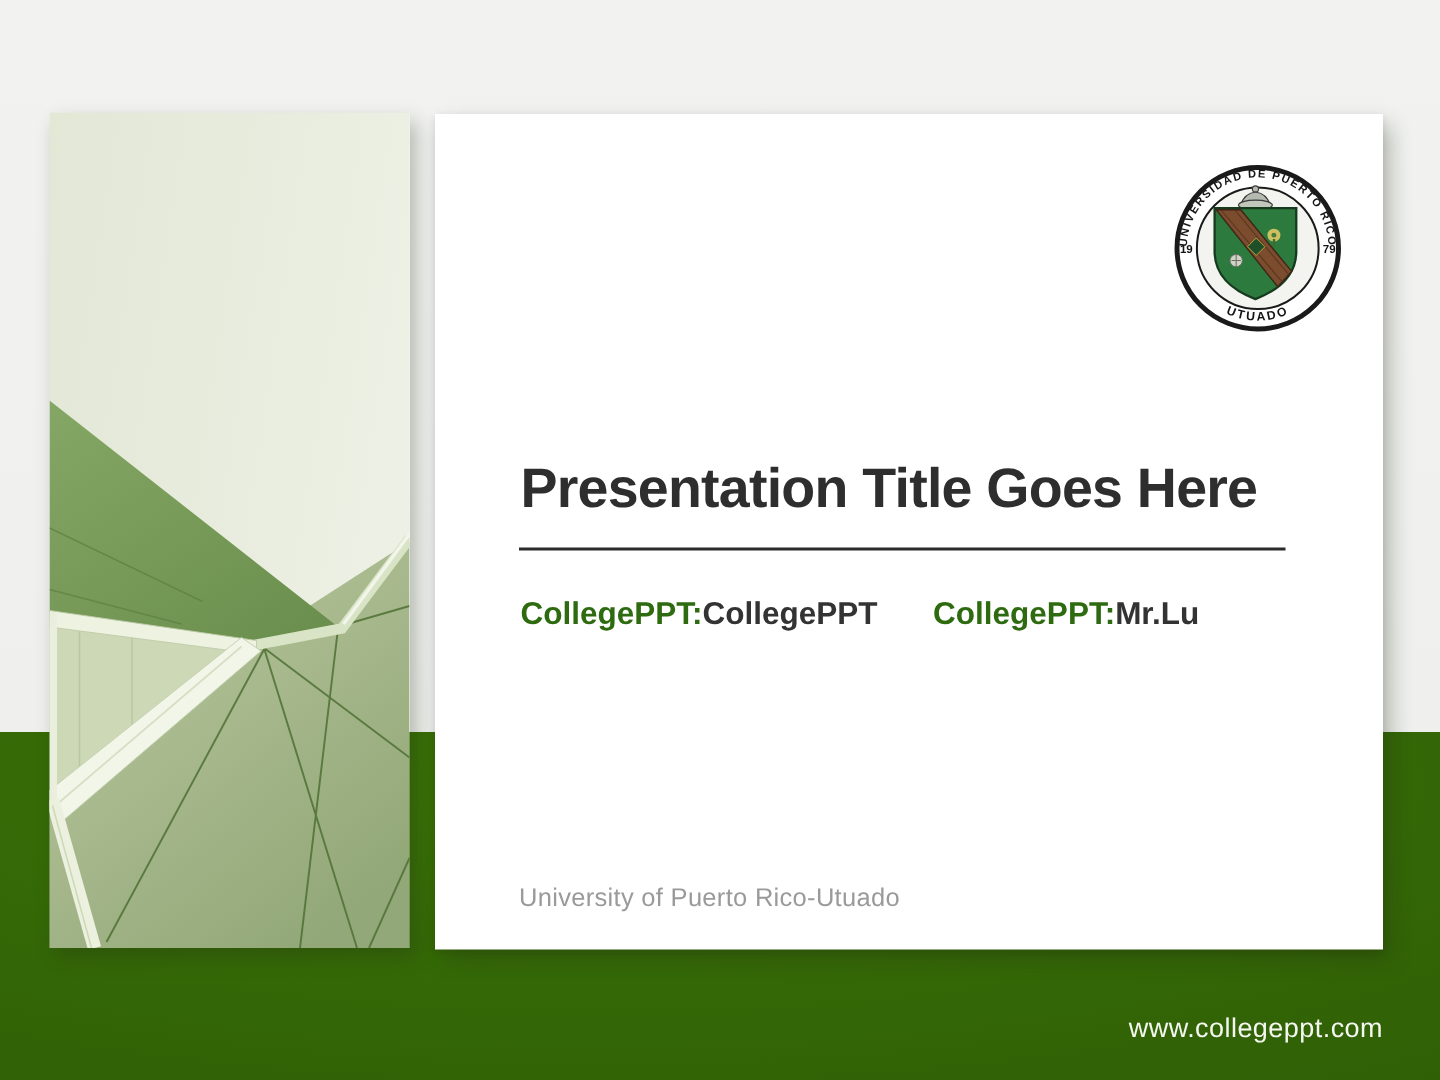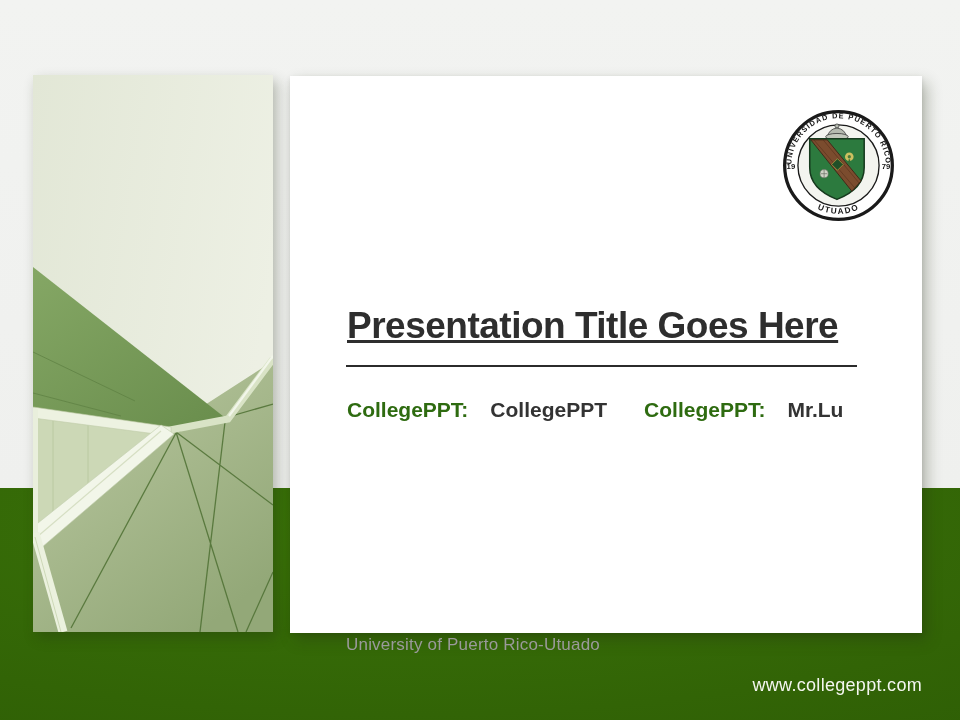--- a/index.html
+++ b/index.html
@@ -10,29 +10,29 @@
   .bg-bottom{position:absolute;left:0;top:488px;width:960px;height:232px;
           background:radial-gradient(130% 150% at 42% 15%,#3a7309 0%,#326406 55%,#2b5a05 100%);}
   .photo-panel{position:absolute;left:33px;top:75px;width:240px;height:557px;
           box-shadow:4px 6px 12px rgba(35,48,20,.30);}
   .photo-panel svg{display:block;}
   .card{position:absolute;left:290px;top:76px;width:632px;height:557px;background:#ffffff;
           box-shadow:5px 7px 14px rgba(35,48,20,.30), 0 2px 5px rgba(0,0,0,.10);}
   .seal{position:absolute;left:492px;top:33px;width:113px;height:113px;}
   .slide-title{position:absolute;left:57px;top:231px;width:540px;
           font-size:37px;font-weight:700;color:#2e2e2e;letter-spacing:-0.5px;
-          line-height:1.05;white-space:nowrap;text-decoration:underline;}
+          line-height:1.05;white-space:nowrap;}
   .divider{position:absolute;left:56px;top:289px;width:511px;height:2px;background:#2b2b2b;}
   .byline{position:absolute;left:57px;top:322px;font-size:21px;font-weight:700;
           white-space:nowrap;color:#333;}
   .byline .lbl{color:#2e6b10;}
-  .byline .val{color:#333333;margin-left:22px;}
+  .byline .val{color:#333333;margin-left:0;}
   .byline .instructor-group{margin-left:37px;}
   .card-footer{position:absolute;left:56px;top:513px;font-size:17px;color:#9a9a9a;
-          letter-spacing:0.2px;margin-top:46px;}
+          letter-spacing:0.2px;}
   .website{position:absolute;right:38px;top:675px;font-size:18px;color:#f4f6f0;
           letter-spacing:0.3px;}
 </style>
 </head>
 <body>
 
 <div class="stage">
 
   <div class="bg-top"></div>
   <div class="bg-bottom"></div>

